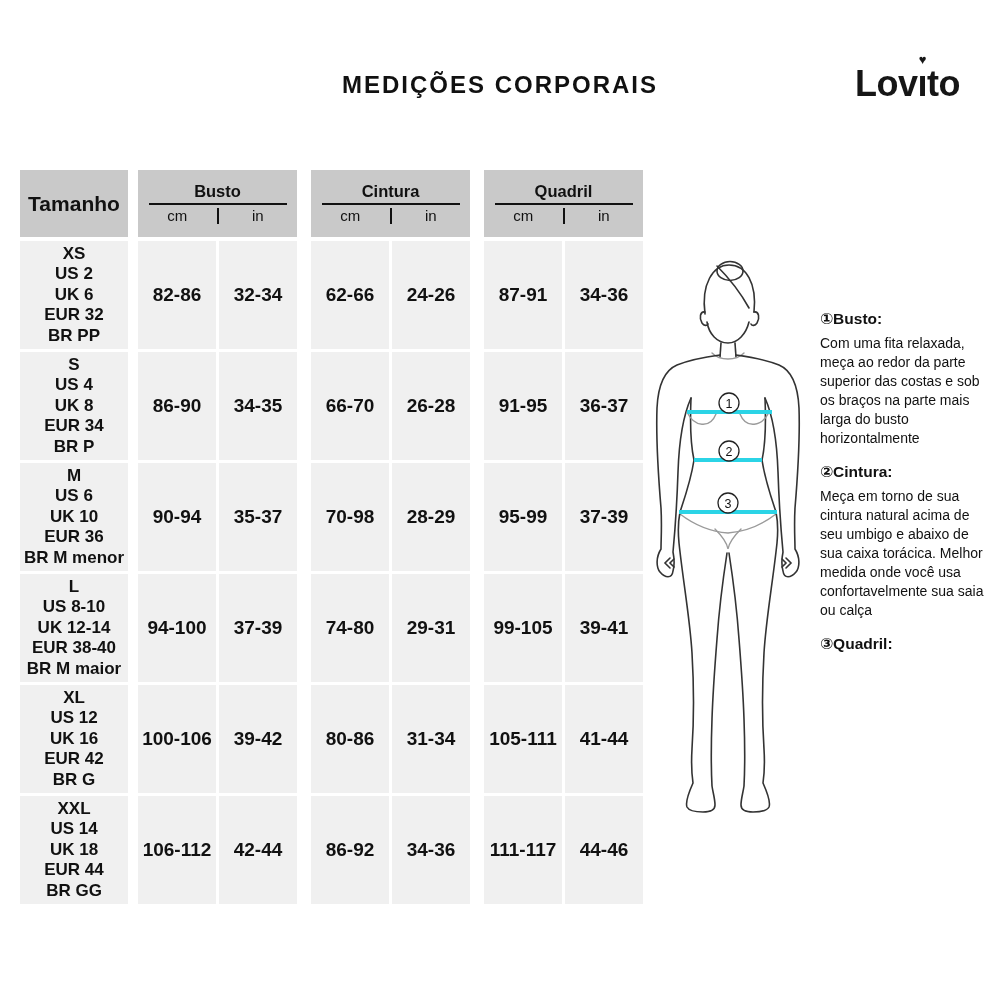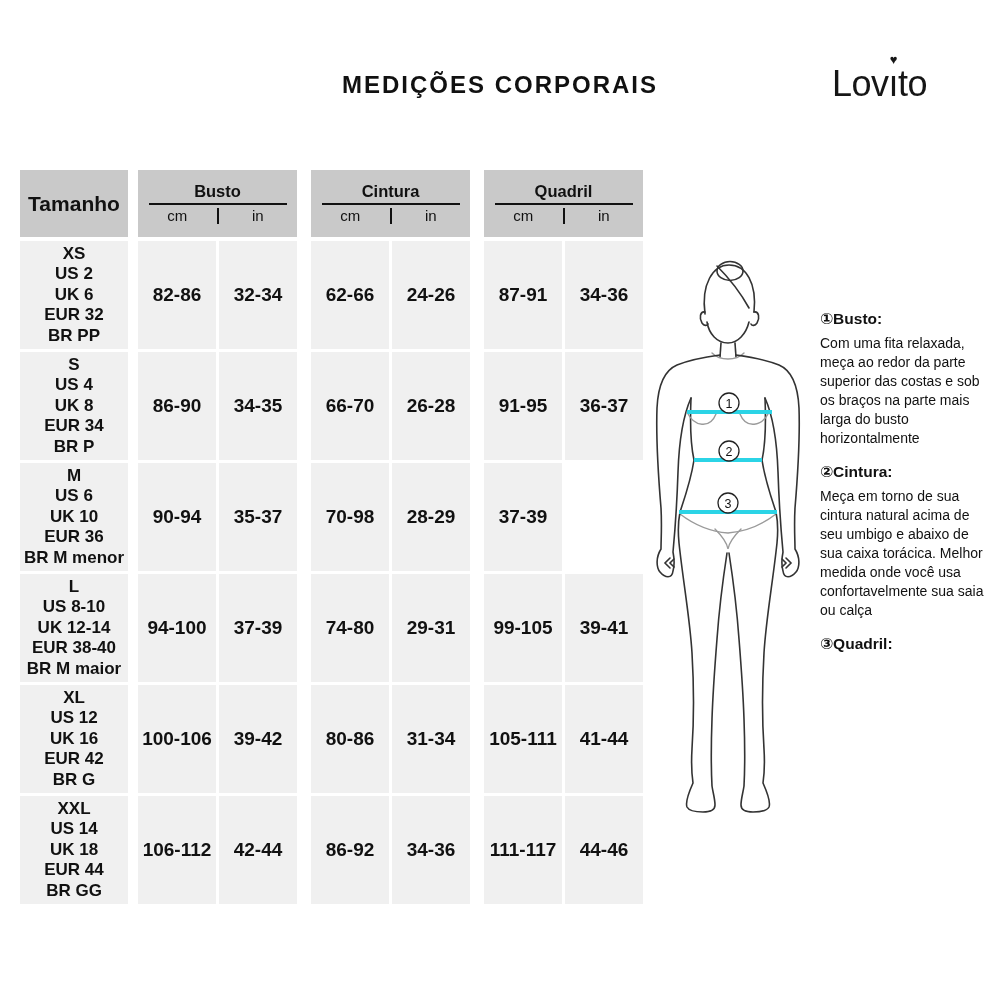--- a/index.html
+++ b/index.html
@@ -7,21 +7,21 @@
     width:1000px;height:1000px;background:#ffffff;position:relative;
     font-family:"Liberation Sans","DejaVu Sans",sans-serif;color:#111;
     overflow:hidden;
   }
   
   .title{
     position:absolute;top:71px;left:0;width:1000px;text-align:center;
     font-size:24px;font-weight:700;letter-spacing:2px;
   }
   .logo{
-    position:absolute;top:63px;left:832px;font-size:36px;font-weight:400;
+    position:absolute;top:63px;left:855px;font-size:36px;font-weight:700;
     letter-spacing:-0.5px;color:#161616;white-space:nowrap;
   }
   .logo-i{position:relative;display:inline-block;}
   .logo-i .heart{
     position:absolute;left:50%;top:-10px;transform:translateX(-50%);
     font-size:13px;line-height:13px;color:#161616;
   }
   
   .size-table{position:absolute;left:20px;top:170px;width:623px;}
   .thead{display:flex;height:67px;margin-bottom:4px;}
@@ -139,20 +139,21 @@
       <div class="trow">
         <div class="cell size">M
 US 6
 UK 10
 EUR 36
 BR M menor</div>
         <div class="cell v0">90-94</div>
         <div class="cell v1">35-37</div>
         <div class="cell v2">70-98</div>
         <div class="cell v3">28-29</div>
+        <div class="cell v4">95-99</div>
         <div class="cell v5">37-39</div>
       </div>
       <div class="trow">
         <div class="cell size">L
 US 8-10
 UK 12-14
 EUR 38-40
 BR M maior</div>
         <div class="cell v0">94-100</div>
         <div class="cell v1">37-39</div>

